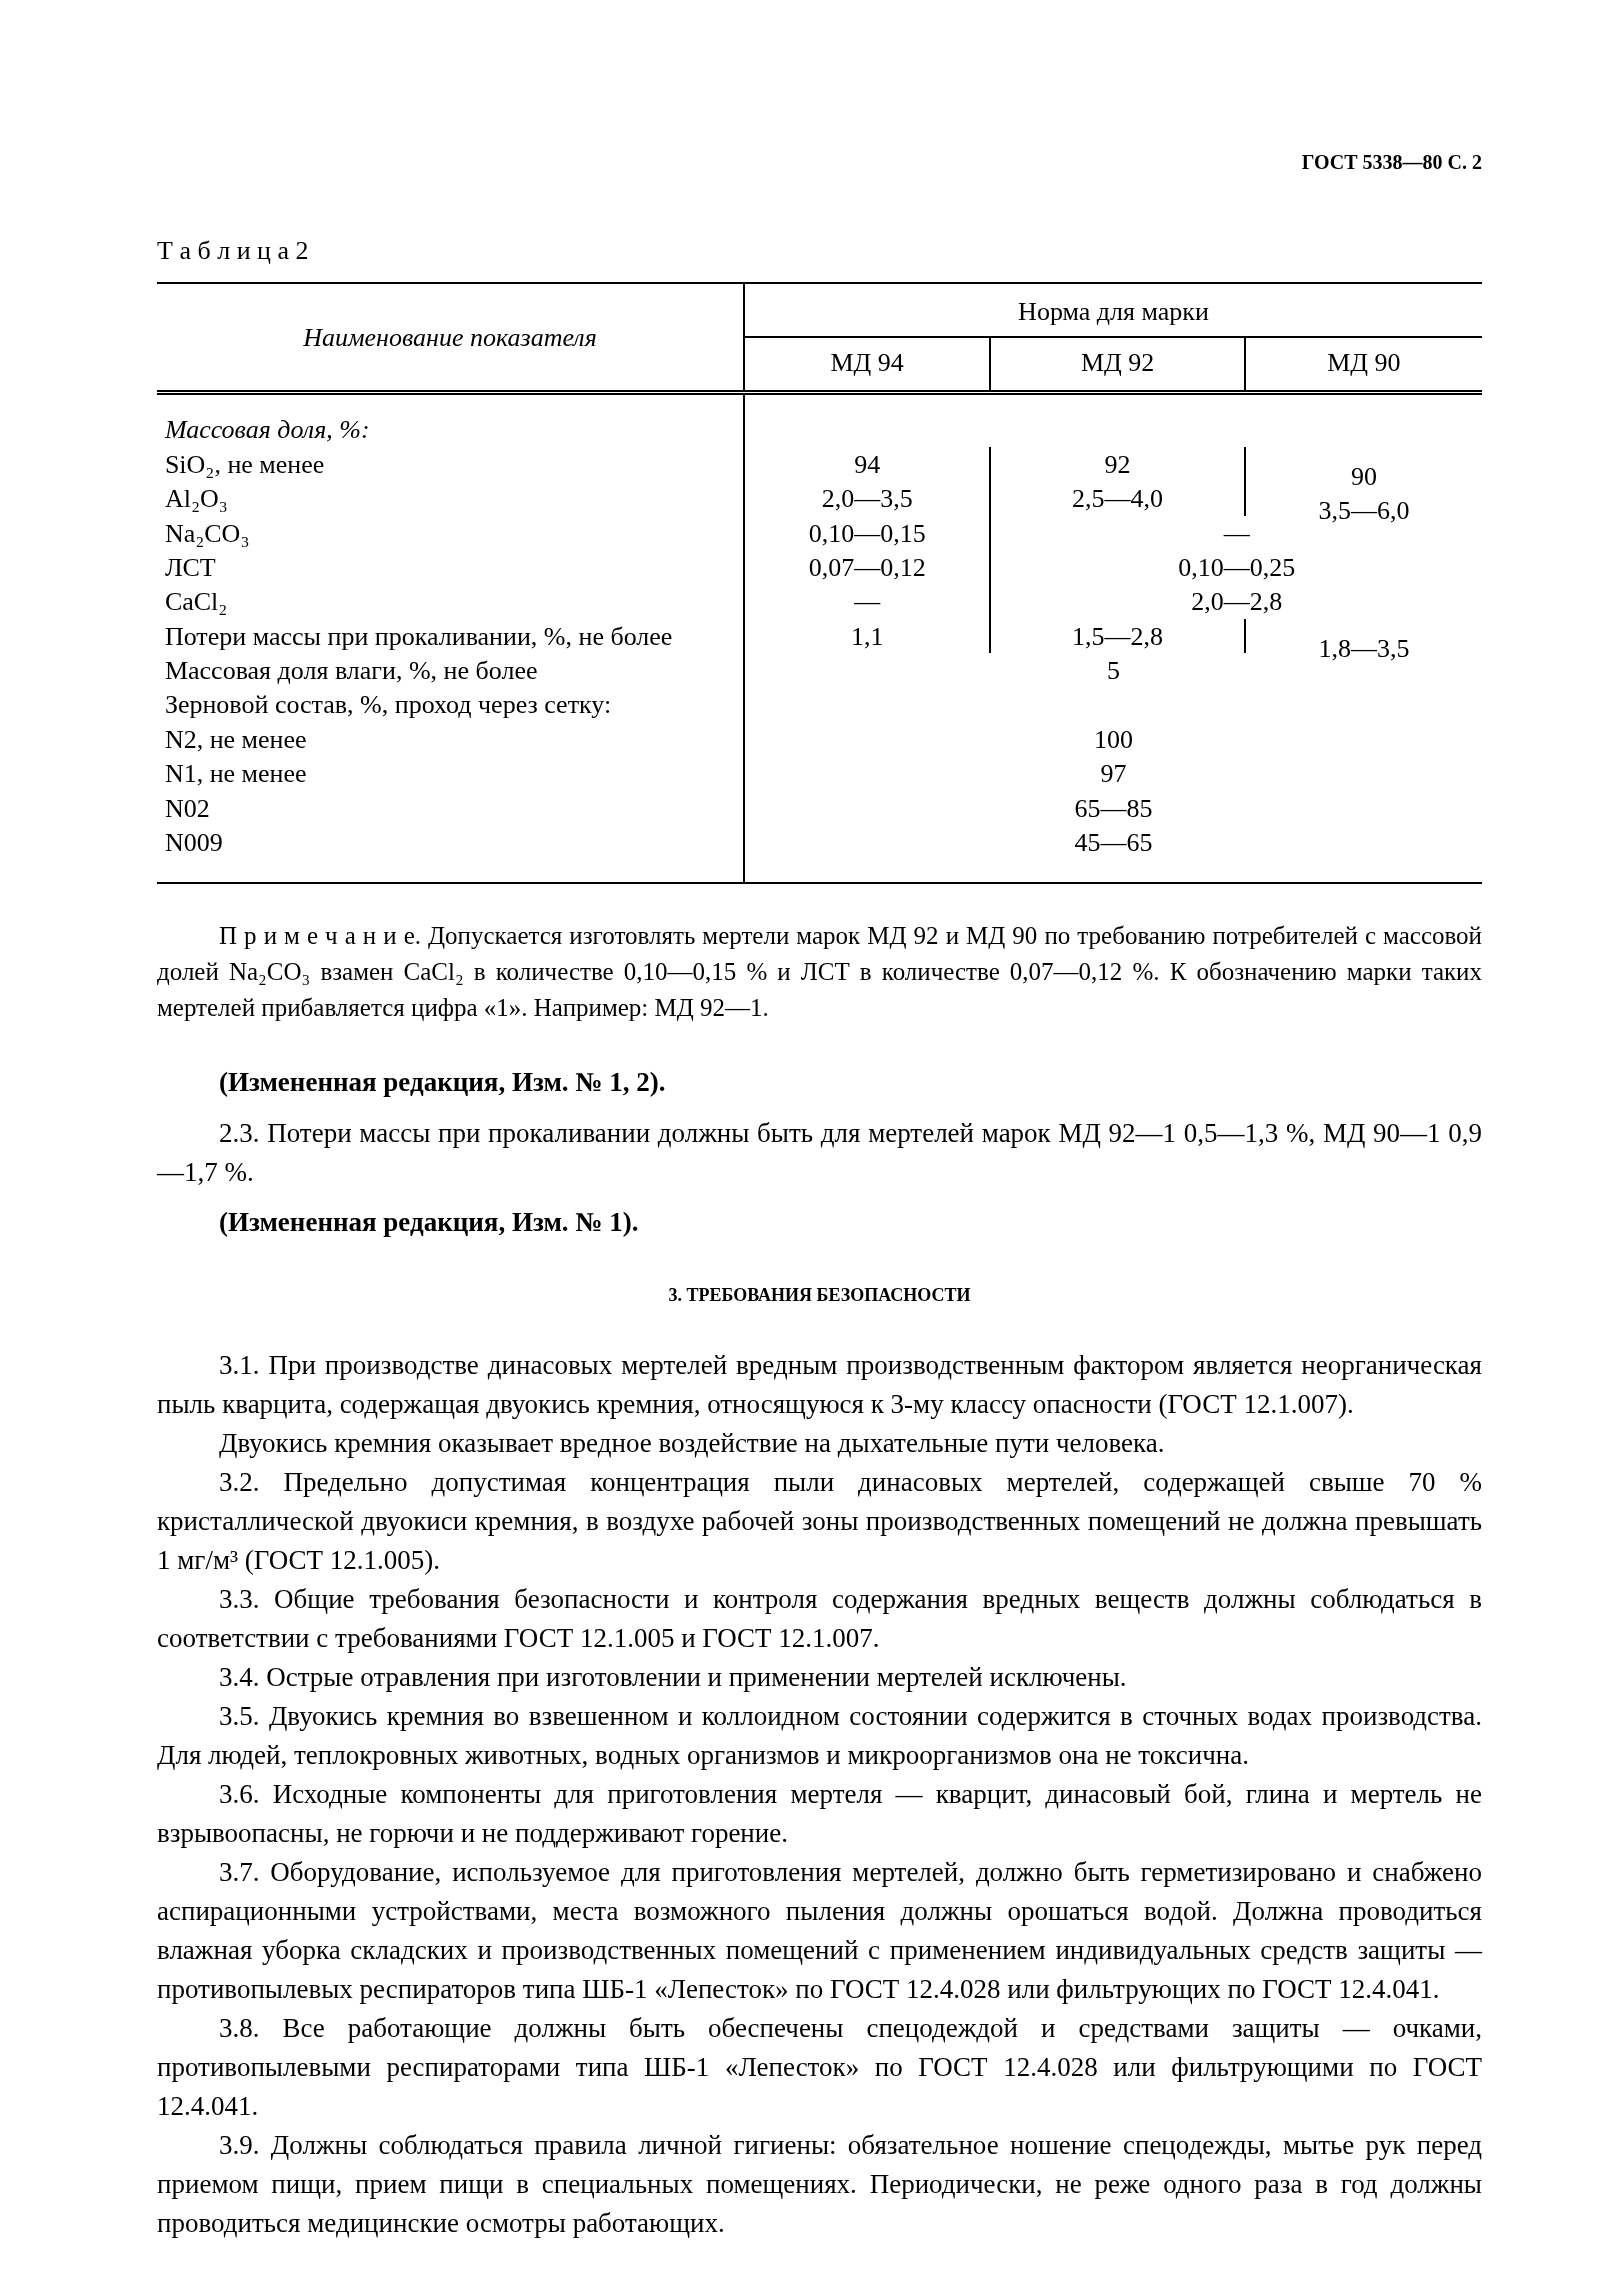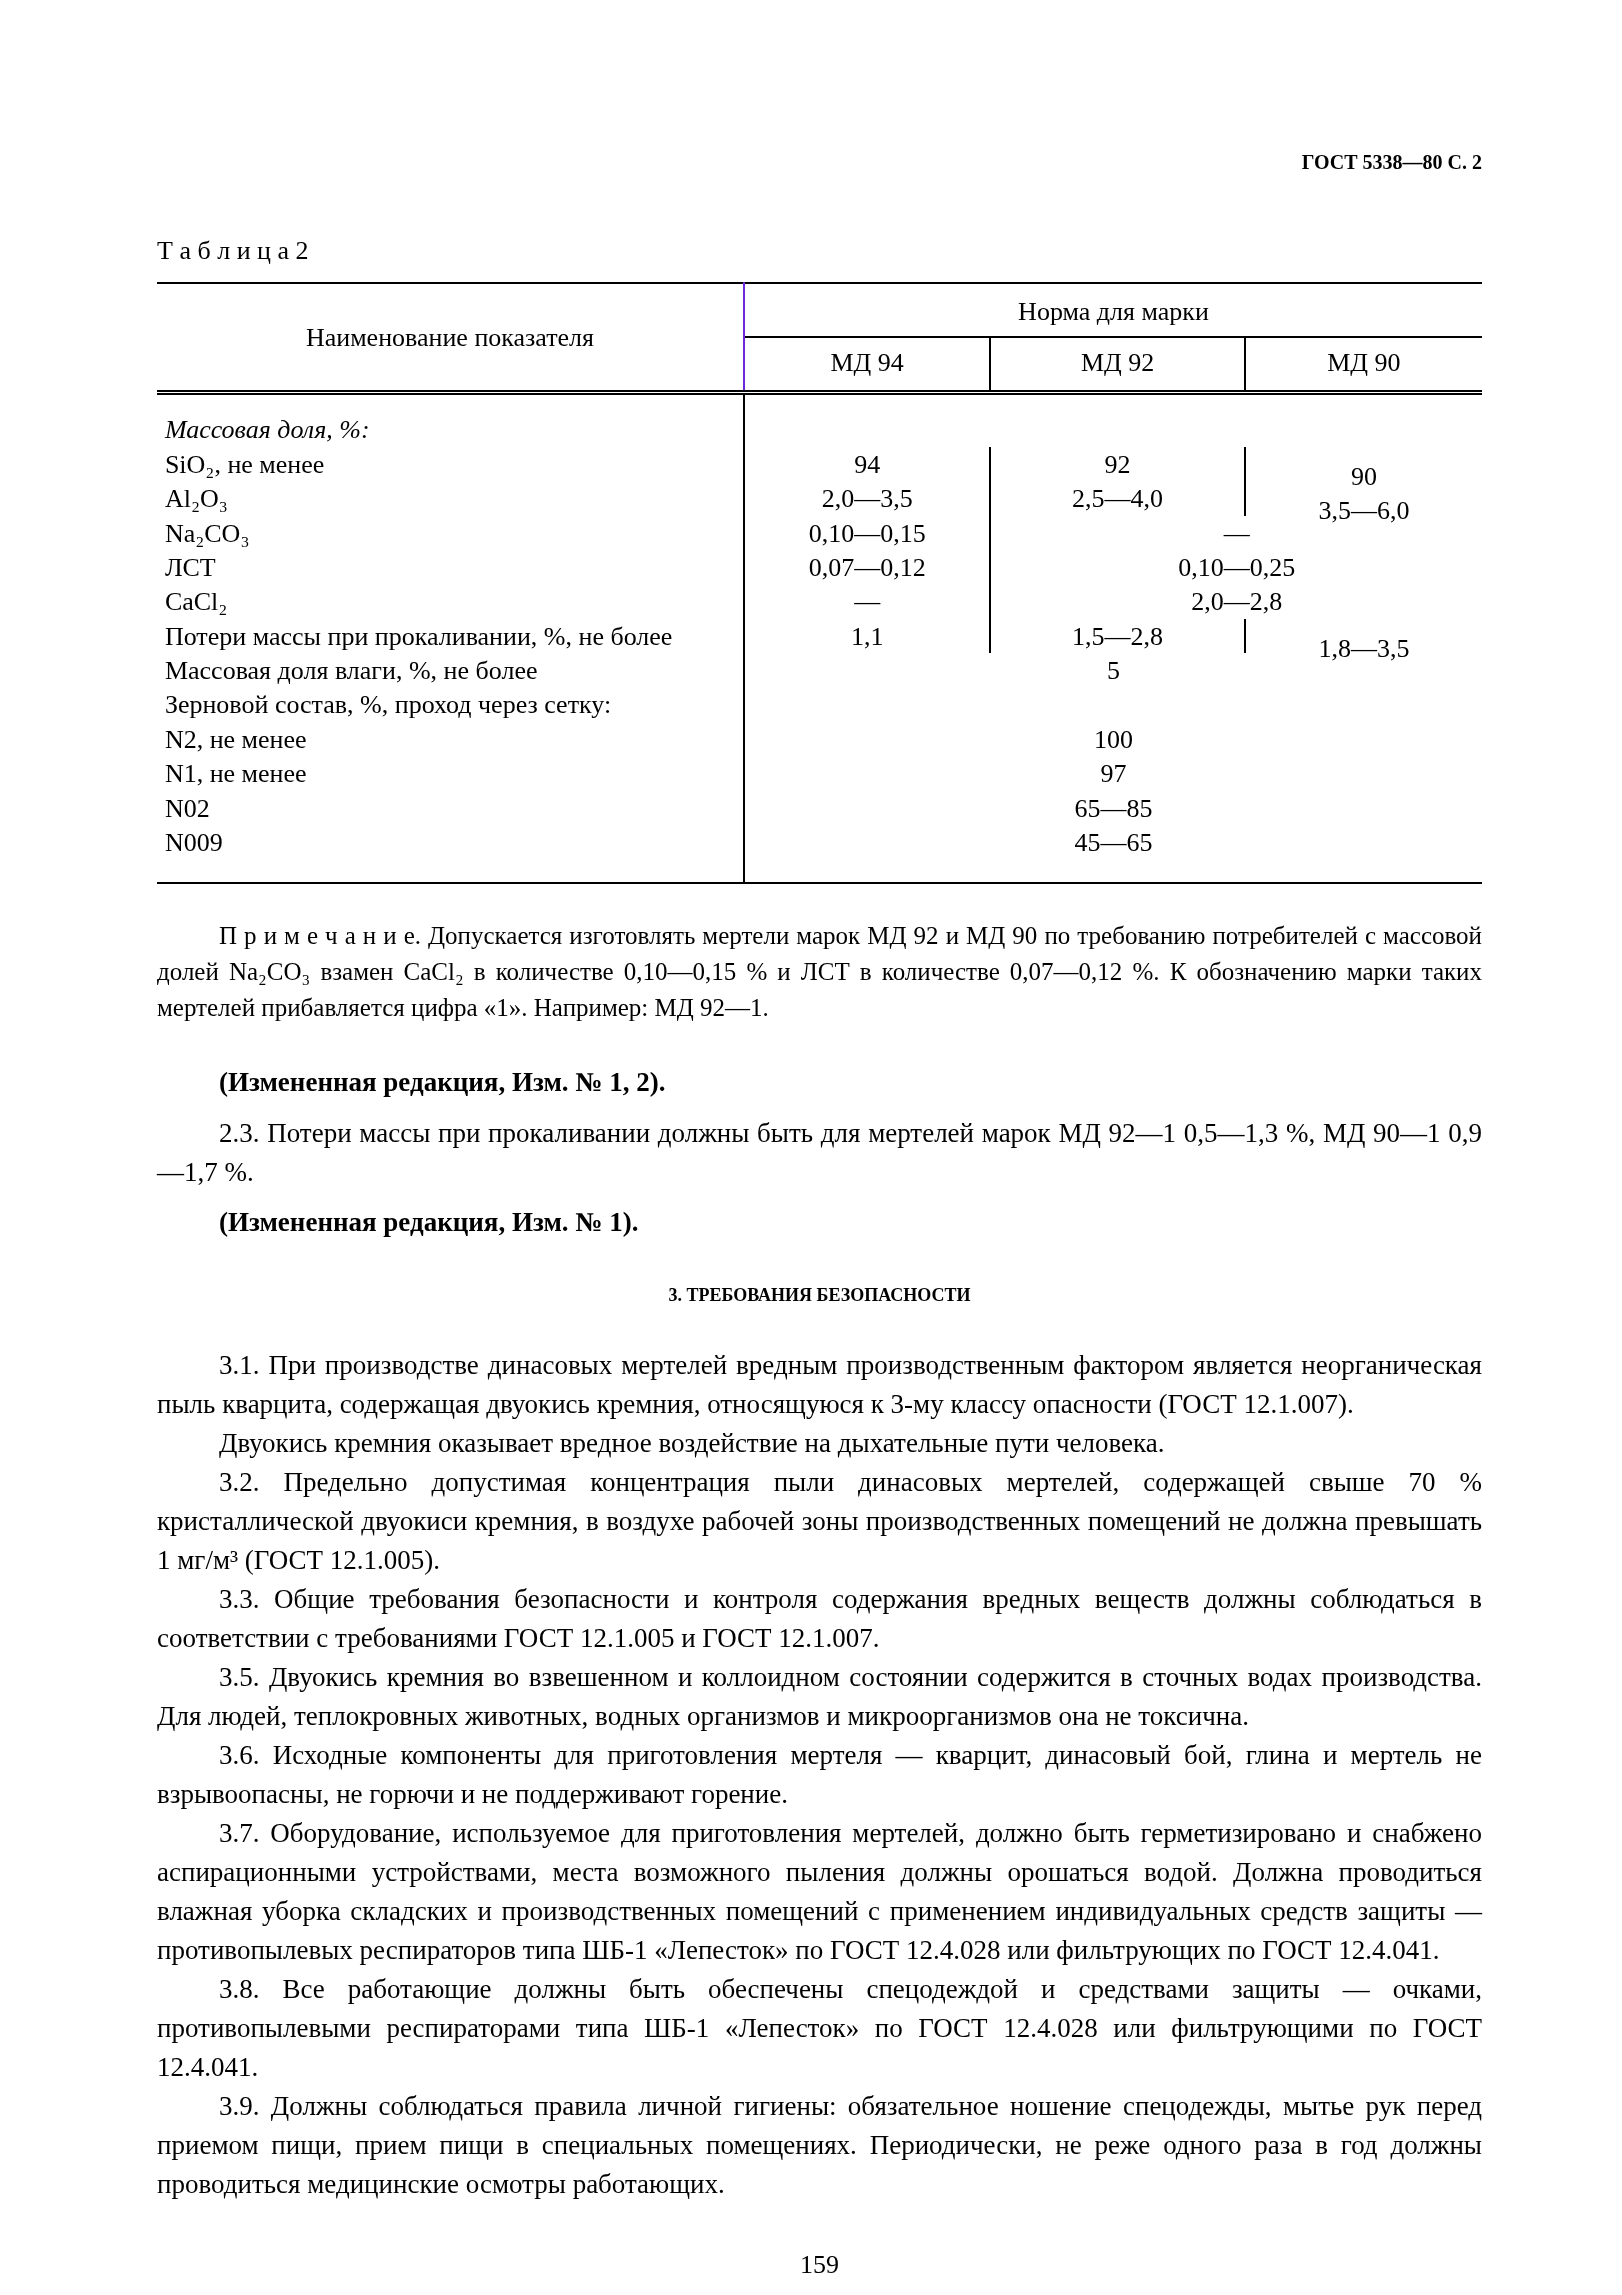--- a/index.html
+++ b/index.html
@@ -35,21 +35,21 @@
     margin-top: 17px;
     border-top: 2.6px solid #000;
     border-bottom: 2px solid #000;
     font-size: 26px;
   }
   col.c-name  { width: 44.3%; }
   col.c-md94  { width: 18.6%; }
   col.c-md92  { width: 19.2%; }
   col.c-md90  { width: 17.9%; }
   .spec th { font-weight: normal; font-size: 26px; }
-  .th-name  { border-right: 2px solid #6d28d9; border-bottom: 5.2px double #000; padding: 9.2px 6.5px; text-align: center; vertical-align: middle; }
+  .th-name  { border-right: 2px solid #000000; border-bottom: 5.2px double #000; padding: 9.2px 6.5px; text-align: center; vertical-align: middle; font-style: italic; }
   .th-norm  { border-bottom: 2px solid #000; padding: 7.9px 6.5px 5.2px; text-align: center; }
   .th-grade { border-bottom: 5.2px double #000; padding: 5.2px 6.5px 7.9px; text-align: center; font-family: Liberation Serif, serif; }
   .th-grade + .th-grade { border-left: 2px solid #000; }
   .spec tbody td {
     padding: 0.7px 5.2px;
     line-height: 33px;
     text-align: center;
     vertical-align: top;
   }
   .spec tbody td.name {
@@ -193,20 +193,21 @@
   <p class="body-p p23">2.3. Потери массы при прокаливании должны быть для мертелей марок МД 92—1 0,5—1,3 %, МД 90—1 0,9—1,7 %.</p>
 
   <p class="amended">(Измененная редакция, Изм. № 1).</p>
 
   <h2 class="section-heading">3. ТРЕБОВАНИЯ БЕЗОПАСНОСТИ</h2>
 
   <p class="body-p">3.1. При производстве динасовых мертелей вредным производственным фактором является неорганическая пыль кварцита, содержащая двуокись кремния, относящуюся к 3-му классу опасности (ГОСТ 12.1.007).</p>
   <p class="body-p">Двуокись кремния оказывает вредное воздействие на дыхательные пути человека.</p>
   <p class="body-p">3.2. Предельно допустимая концентрация пыли динасовых мертелей, содержащей свыше 70 % кристаллической двуокиси кремния, в воздухе рабочей зоны производственных помещений не должна превышать 1 мг/м³ (ГОСТ 12.1.005).</p>
   <p class="body-p">3.3. Общие требования безопасности и контроля содержания вредных веществ должны соблюдаться в соответствии с требованиями ГОСТ 12.1.005 и ГОСТ 12.1.007.</p>
+  <p class="body-p">3.4. Острые отравления при изготовлении и применении мертелей исключены.</p>
   <p class="body-p">3.5. Двуокись кремния во взвешенном и коллоидном состоянии содержится в сточных водах производства. Для людей, теплокровных животных, водных организмов и микроорганизмов она не токсична.</p>
   <p class="body-p">3.6. Исходные компоненты для приготовления мертеля — кварцит, динасовый бой, глина и мертель не взрывоопасны, не горючи и не поддерживают горение.</p>
   <p class="body-p">3.7. Оборудование, используемое для приготовления мертелей, должно быть герметизировано и снабжено аспирационными устройствами, места возможного пыления должны орошаться водой. Должна проводиться влажная уборка складских и производственных помещений с применением индивидуальных средств защиты — противопылевых респираторов типа ШБ-1 «Лепесток» по ГОСТ 12.4.028 или фильтрующих по ГОСТ 12.4.041.</p>
   <p class="body-p">3.8. Все работающие должны быть обеспечены спецодеждой и средствами защиты — очками, противопылевыми респираторами типа ШБ-1 «Лепесток» по ГОСТ 12.4.028 или фильтрующими по ГОСТ 12.4.041.</p>
   <p class="body-p">3.9. Должны соблюдаться правила личной гигиены: обязательное ношение спецодежды, мытье рук перед приемом пищи, прием пищи в специальных помещениях. Периодически, не реже одного раза в год должны проводиться медицинские осмотры работающих.</p>
 
   <div class="page-footer">159</div>
 
 </div>
 

